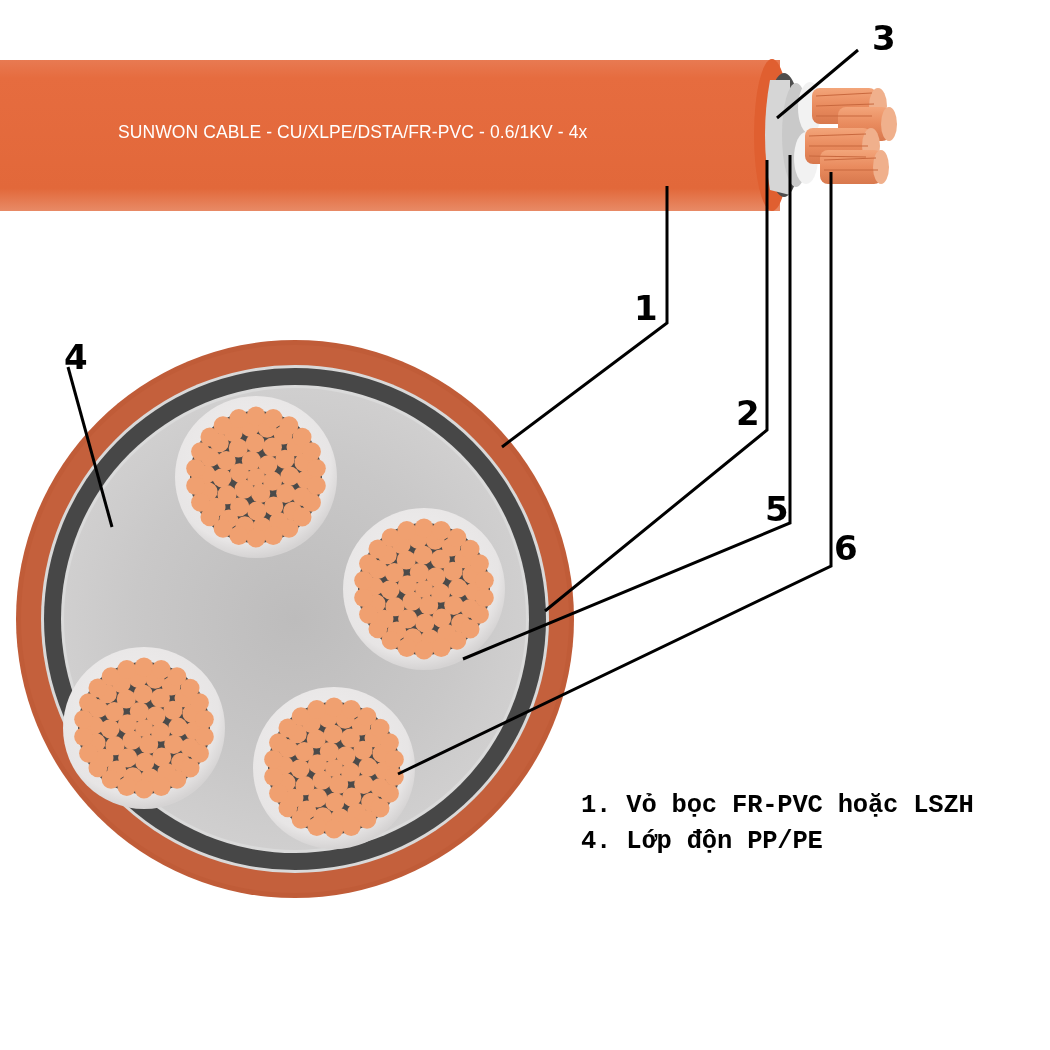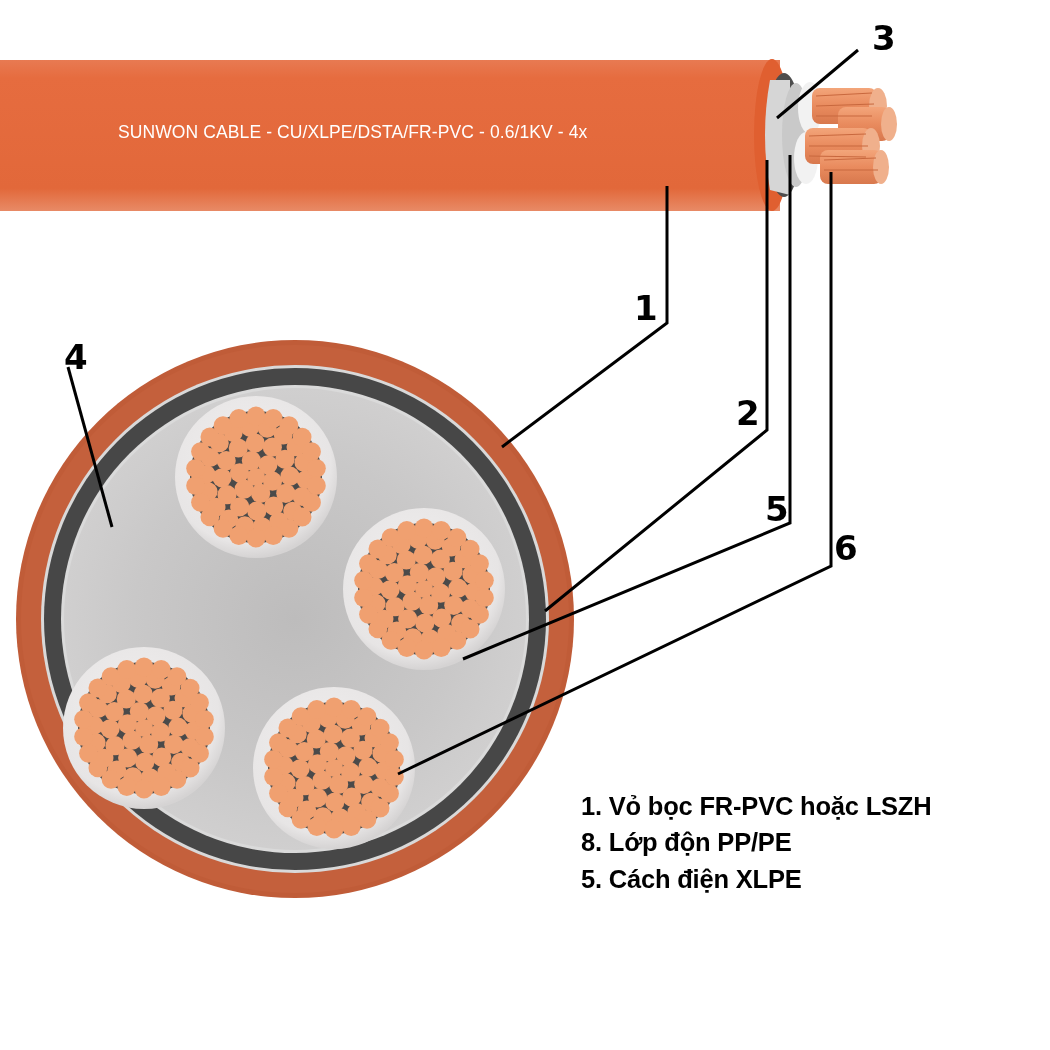--- a/index.html
+++ b/index.html
@@ -1,21 +1,21 @@
 <!DOCTYPE html>
 <html><head>
 <meta charset="utf-8">
 <style>
   html,body{margin:0;padding:0;background:#ffffff;}
   body{width:1050px;height:1050px;position:relative;overflow:hidden;font-family:"DejaVu Sans",sans-serif;}
   #stage{position:absolute;left:0;top:0;width:1050px;height:1050px;}
   .callout-num{font-family:"DejaVu Sans",sans-serif;font-weight:bold;font-size:34px;fill:#000;}
   .cable-text{font-family:"Liberation Sans",sans-serif;font-size:17.5px;fill:#ffffff;letter-spacing:0.1px;}
   .legend{position:absolute;left:581px;top:788px;margin:0;padding:0;list-style:none;}
-  .legend li{font-family:Liberation Sans, sans-serif;font-weight:bold;font-size:25.5px;line-height:36.3px;color:#000;white-space:nowrap;letter-spacing:-0.2px;}
+  .legend li{font-family:Liberation Mono, monospace;font-weight:bold;font-size:25.5px;line-height:36.3px;color:#000;white-space:nowrap;letter-spacing:-0.2px;}
 </style>
 </head>
 <body>
 
 <svg id="stage" width="1050" height="1050" viewBox="0 0 1050 1050" xmlns="http://www.w3.org/2000/svg">
   <defs>
     <linearGradient id="sheathGrad" x1="0" y1="0" x2="0" y2="1">
       <stop offset="0" stop-color="#E87A52"></stop>
       <stop offset="0.12" stop-color="#E66C3F"></stop>
       <stop offset="0.85" stop-color="#E2683A"></stop>
@@ -348,15 +348,14 @@
     <text class="callout-num" x="736" y="425">2</text>
     <text class="callout-num" x="872" y="50">3</text>
     <text class="callout-num" x="64" y="369">4</text>
     <text class="callout-num" x="765" y="521">5</text>
     <text class="callout-num" x="834" y="560">6</text>
   </g>
 </svg>
 
 <ul class="legend">
   <li>1. Vỏ bọc FR-PVC hoặc LSZH</li>
-  <li>8. Lớp độn PP/PE</li>
-  <li>5. Cách điện XLPE</li>
+  <li>4. Lớp độn PP/PE</li>
 </ul>
 
 </body></html>

